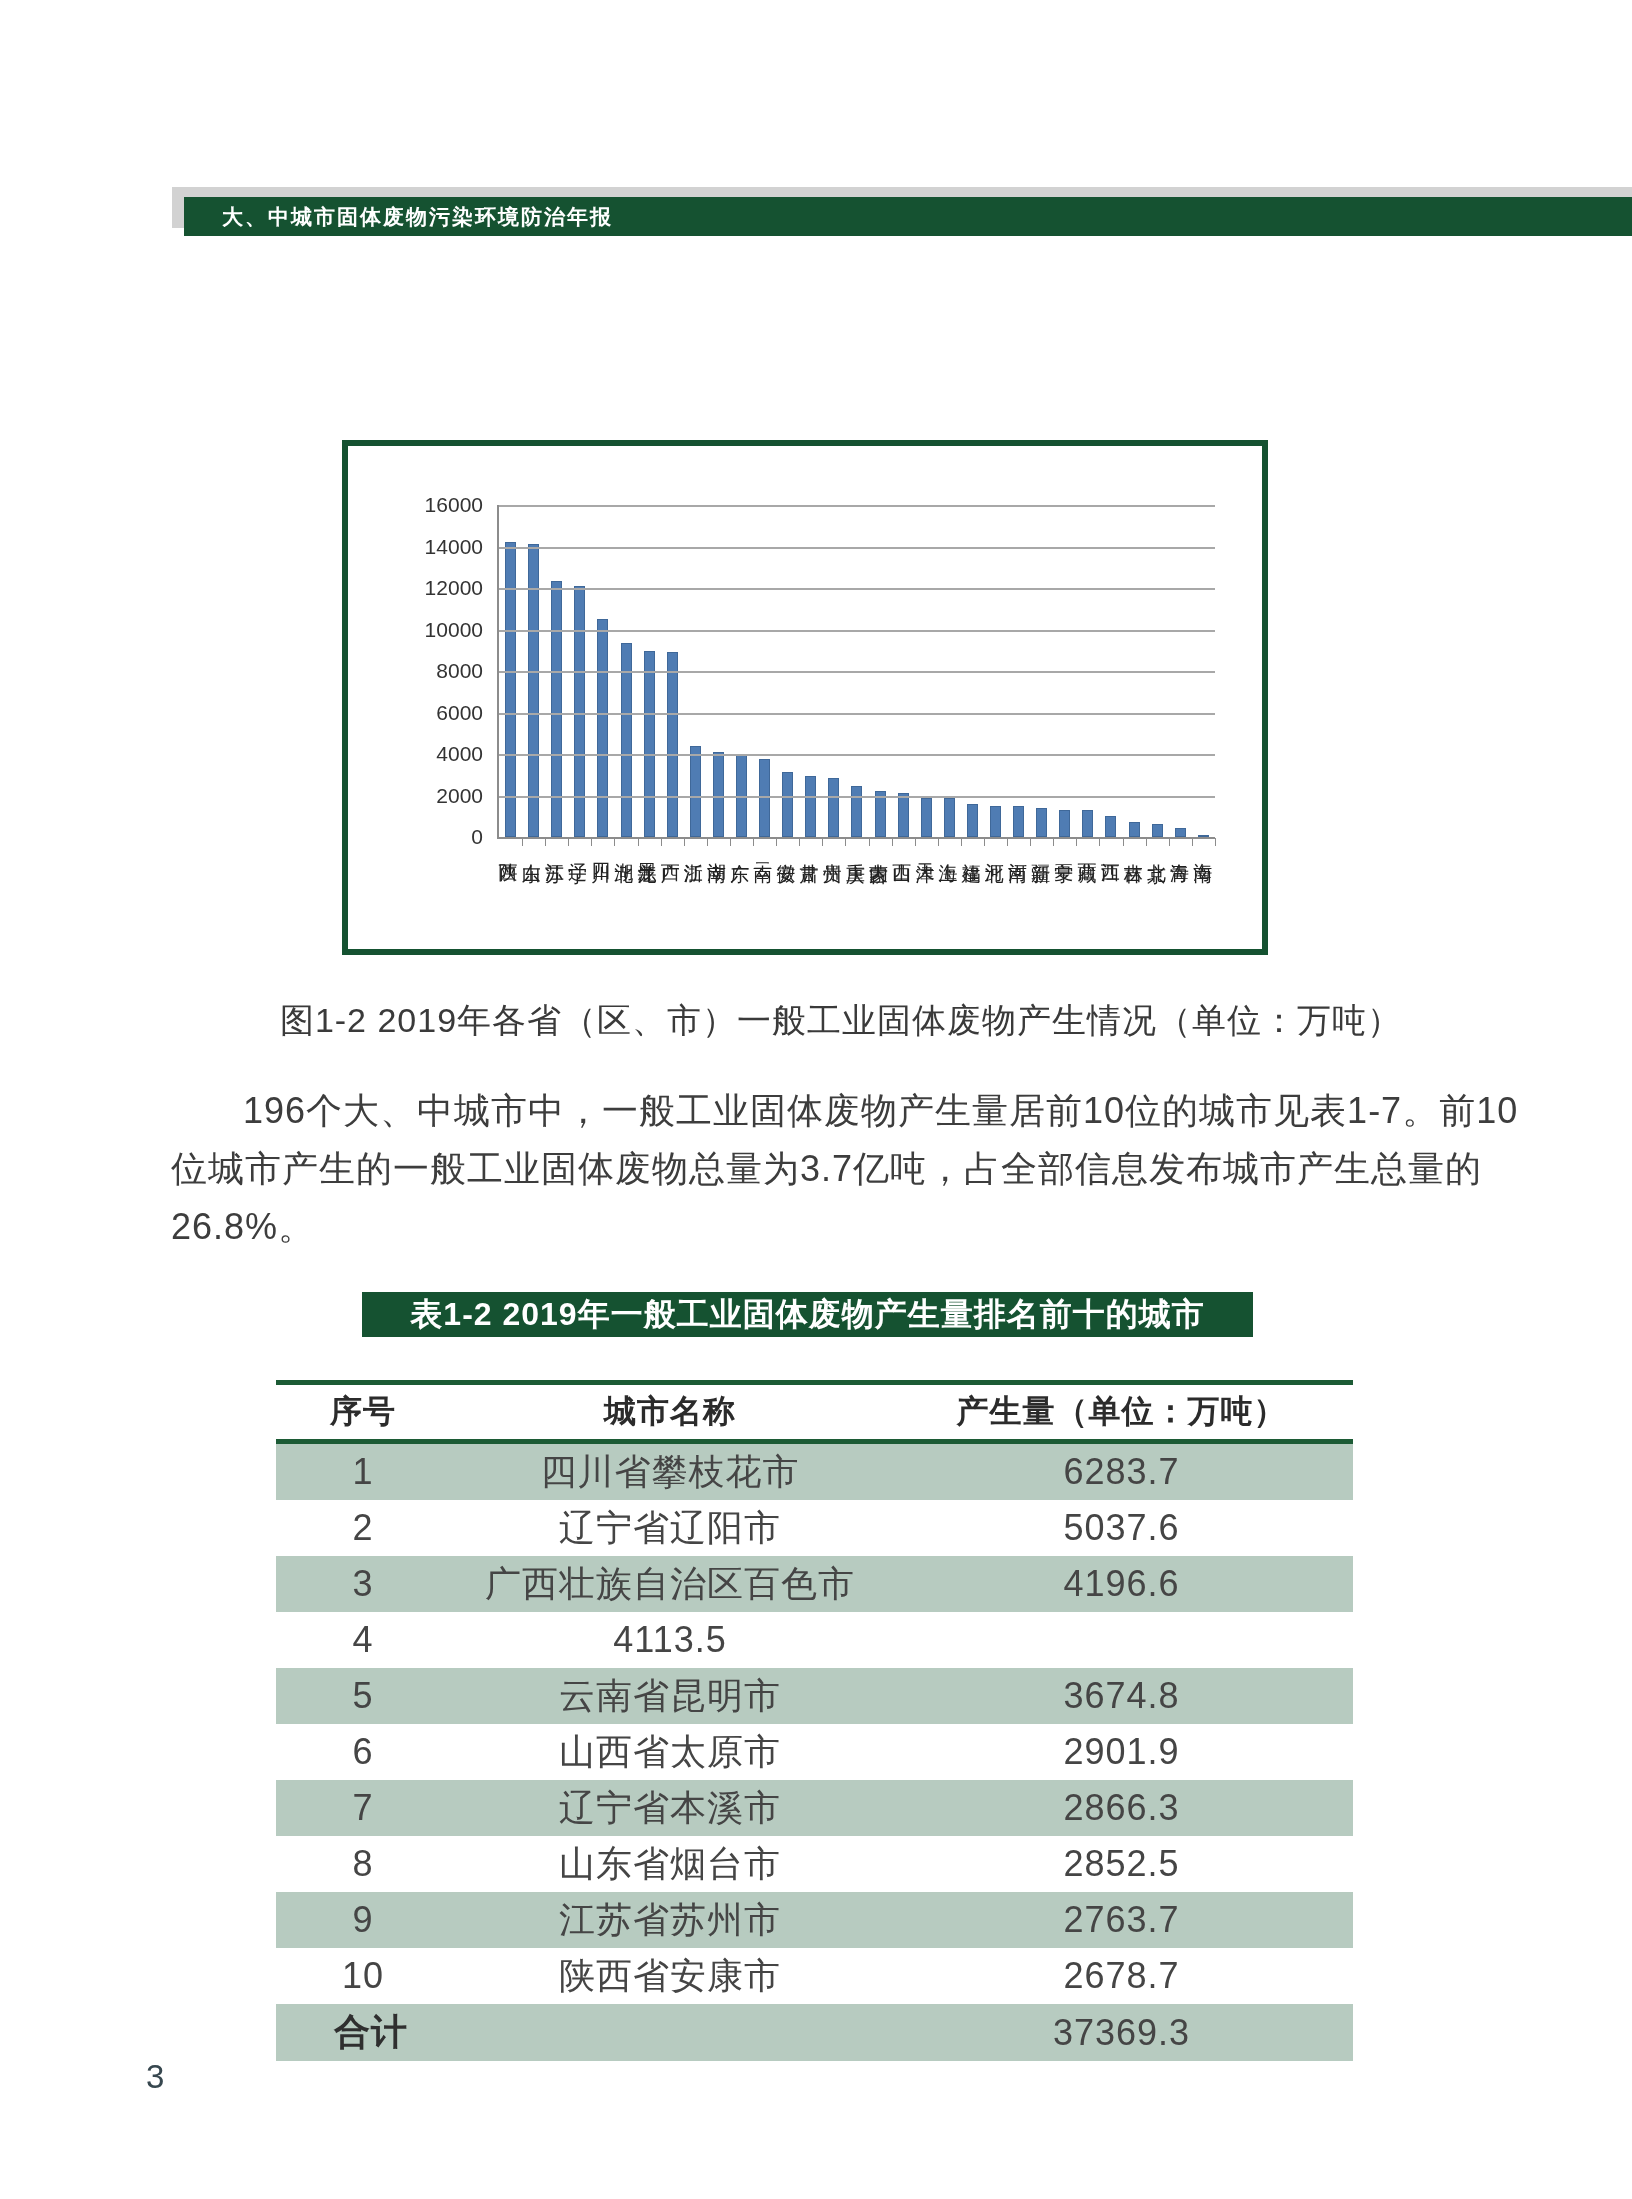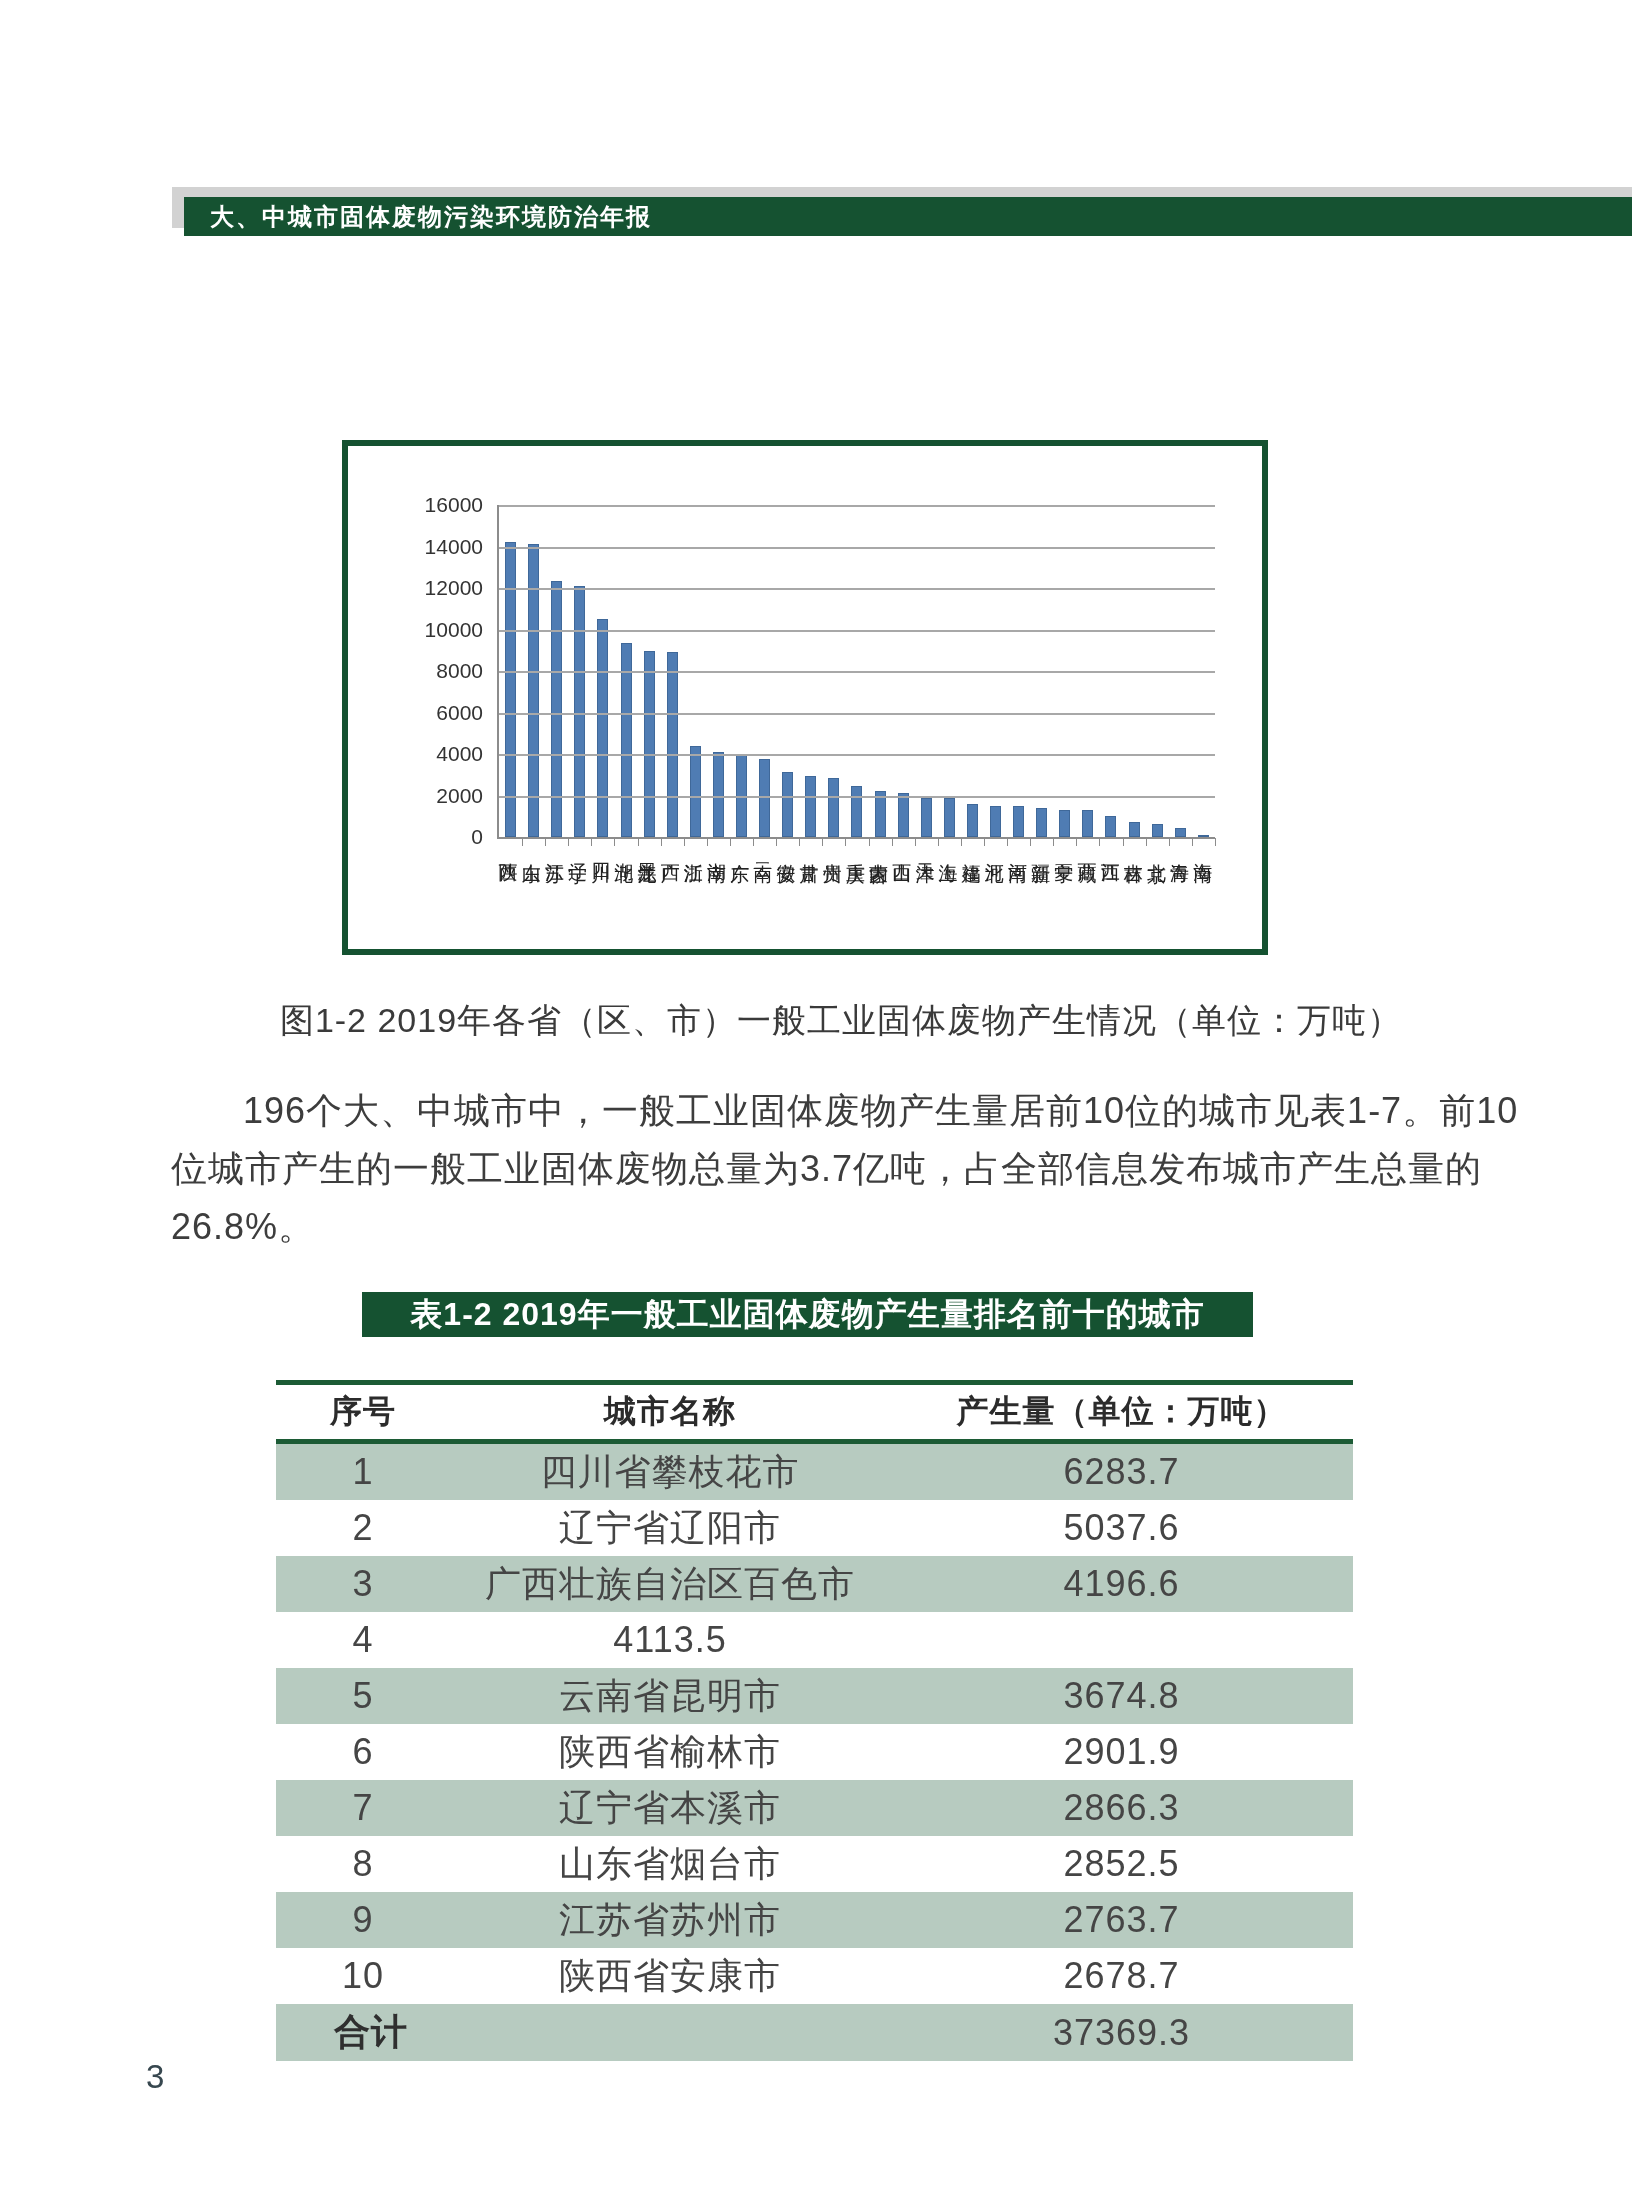--- a/index.html
+++ b/index.html
@@ -4,21 +4,21 @@
 <style>
   html,body{margin:0;padding:0;background:#fff;}
   .page{
     position:relative; width:1632px; height:2199px; background:#ffffff;
     font-family:"Liberation Sans", sans-serif; color:#3d3d3d; overflow:hidden;
   }
   
   .topbar-shadow{position:absolute; left:172px; top:187px; width:1460px; height:41px; background:var(--gray-strip,#d2d2d2);}
   .topbar{position:absolute; left:184px; top:197px; width:1448px; height:39px;
     background:var(--dark-green,#155231); display:flex; align-items:center;}
-  .topbar .title{color:#ffffff; font-size:24px; font-weight:bold; letter-spacing:2px; padding-left:26px;}
+  .topbar .title{color:#ffffff; font-size:21px; font-weight:bold; letter-spacing:2px; padding-left:38px;}
   
   .para{position:absolute; left:171px; width:1340px;}
   .para .pline{height:58px; line-height:58px; font-size:36px; letter-spacing:1px; white-space:nowrap; color:#3d3d3d;}
   .para .pline.indent{padding-left:72px;}
   #p1{top:288px;}
   #p2{top:1082px;}
   
   .figure-box{position:absolute; left:342px; top:440px; width:926px; height:515px;
     border:6px solid var(--dark-green,#155231); background:#fff; box-sizing:border-box;}
   .fig-inner{position:relative; width:100%; height:100%;}
@@ -319,21 +319,21 @@
           <div class="tcell">4</div>
           <div class="tcell">4113.5</div>
         </div>
         <div class="trow alt">
           <div class="tcell">5</div>
           <div class="tcell">云南省昆明市</div>
           <div class="tcell">3674.8</div>
         </div>
         <div class="trow">
           <div class="tcell">6</div>
-          <div class="tcell">陕西省榆林市</div>
+          <div class="tcell">山西省太原市</div>
           <div class="tcell">2901.9</div>
         </div>
         <div class="trow alt">
           <div class="tcell">7</div>
           <div class="tcell">辽宁省本溪市</div>
           <div class="tcell">2866.3</div>
         </div>
         <div class="trow">
           <div class="tcell">8</div>
           <div class="tcell">山东省烟台市</div>

